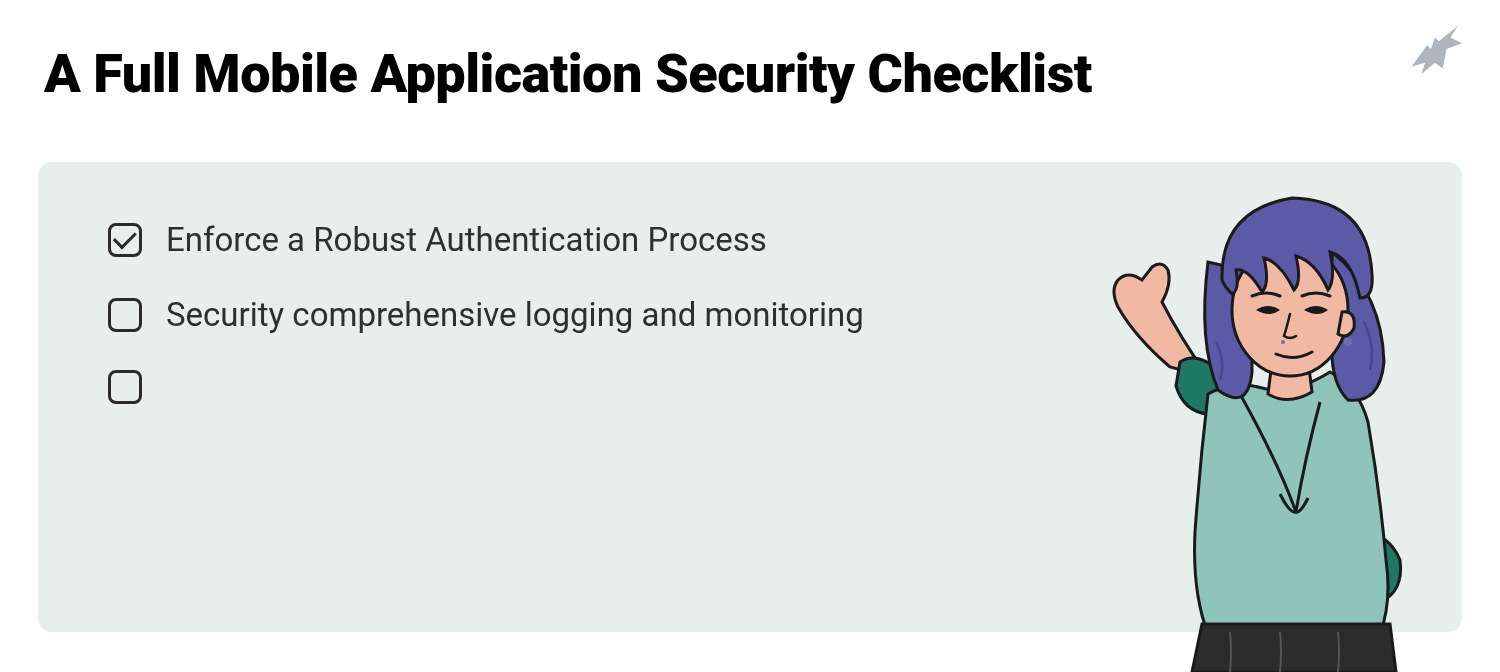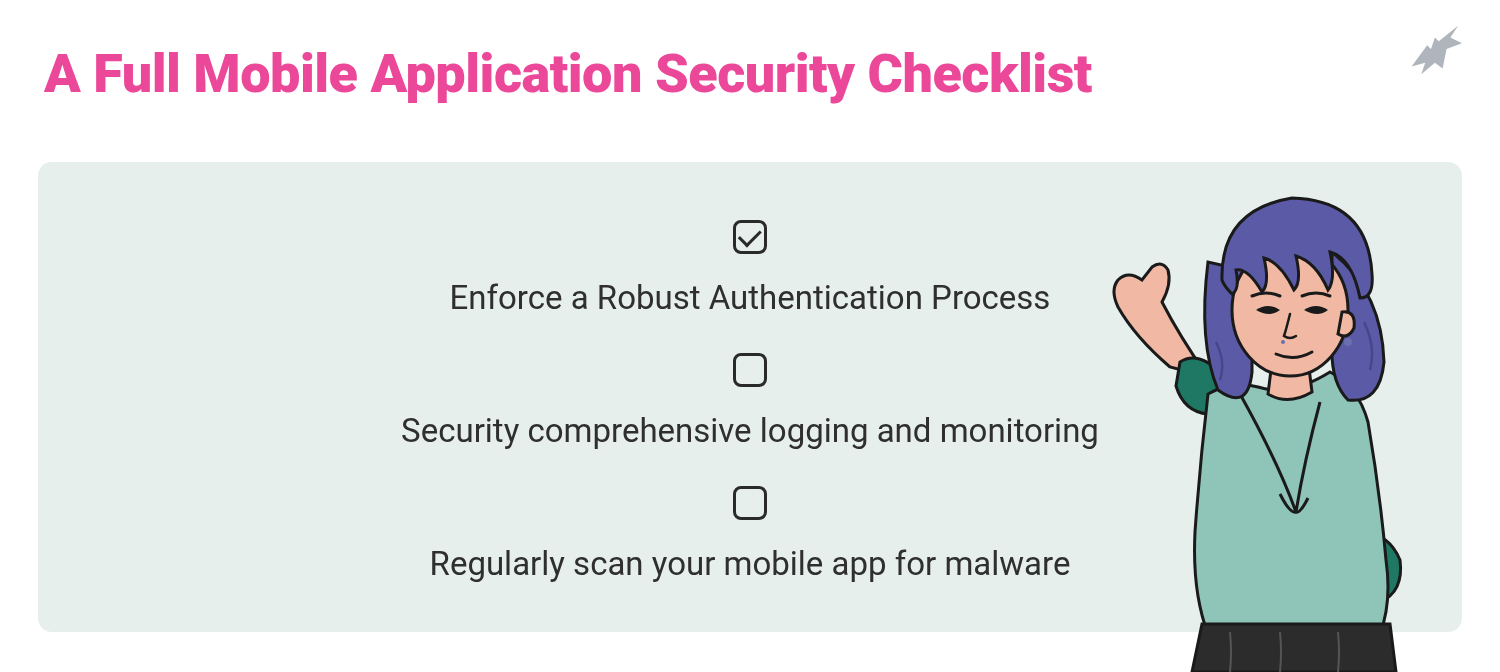--- a/index.html
+++ b/index.html
@@ -14,21 +14,21 @@
       font-family: -apple-system, BlinkMacSystemFont, "Segoe UI", Roboto, "Helvetica Neue", Arial, sans-serif;
       position: relative;
       overflow: hidden;
     }
     .title {
       position: absolute;
       top: 42px;
       left: 44px;
       font-size: 54px;
       font-weight: 900;
-      color: #ec4899;
+      color: #000000;
       letter-spacing: -0.5px;
     }
     .card {
       position: absolute;
       top: 162px;
       left: 38px;
       width: 1424px;
       height: 470px;
       background: #e6efec;
       border-radius: 14px;
@@ -36,21 +36,20 @@
     }
     .checklist {
       display: flex;
       flex-direction: column;
       gap: 36px;
     }
     .item {
       display: flex;
       align-items: center;
       gap: 24px;
-      flex-direction: column;
     }
     .checkbox {
       width: 34px;
       height: 34px;
       border: 3px solid #2a2a2a;
       border-radius: 8px;
       flex-shrink: 0;
       display: flex;
       align-items: center;
       justify-content: center;
@@ -103,21 +102,20 @@
 
 
     <div class="item">
       <div class="checkbox"></div>
       <span class="label">Security comprehensive logging and monitoring</span>
     </div>
 
 
     <div class="item">
       <div class="checkbox"></div>
-      <span class="label">Regularly scan your mobile app for malware</span>
     </div>
 
   </div>
 </div>
 
 <svg class="illustration" viewBox="0 0 360 510">
 
   <path d="M 90 205 Q 55 175 38 145 Q 30 128 38 118 Q 48 108 62 118 L 72 105 Q 82 98 88 108 Q 92 122 82 140 Q 100 175 128 215 Z" fill="#f1b9a3" stroke="#1a1a1a" stroke-width="3"></path>
 
   <path d="M 255 395 Q 232 395 210 388 Q 192 382 196 370 Q 202 360 218 364 L 214 352 Q 220 344 232 350 Q 248 360 258 372 L 280 378 Q 302 390 305 420 Z" fill="#f1b9a3" stroke="#1a1a1a" stroke-width="3"></path>

